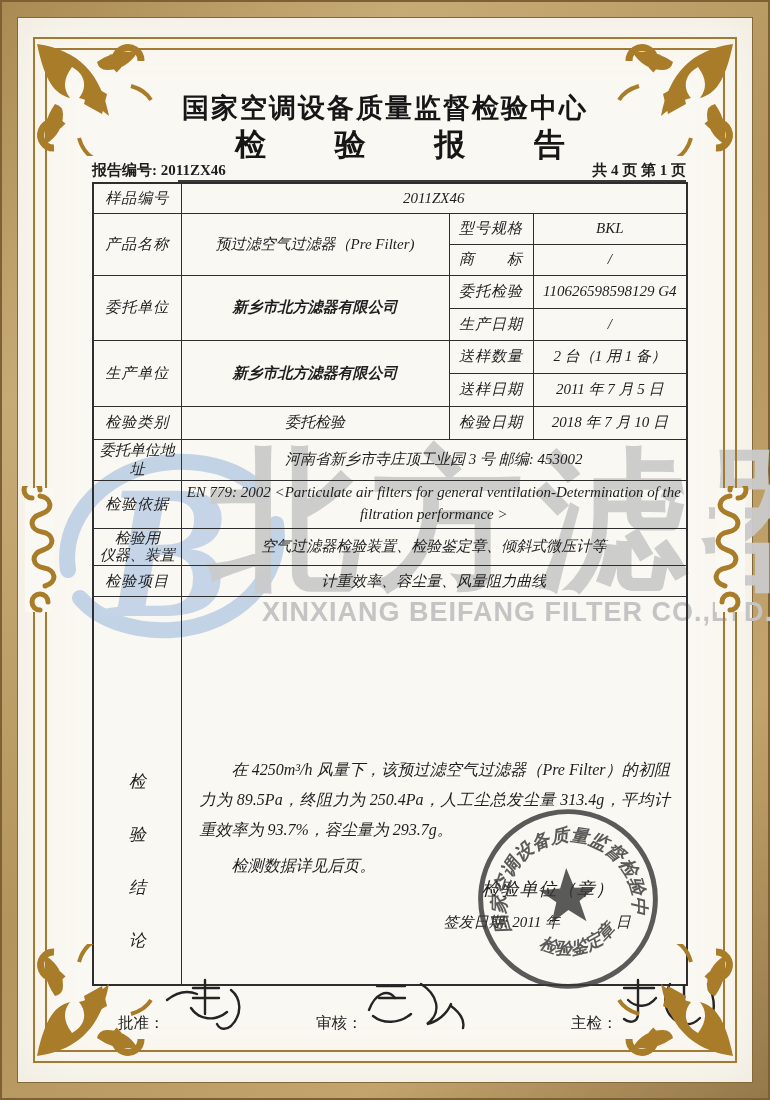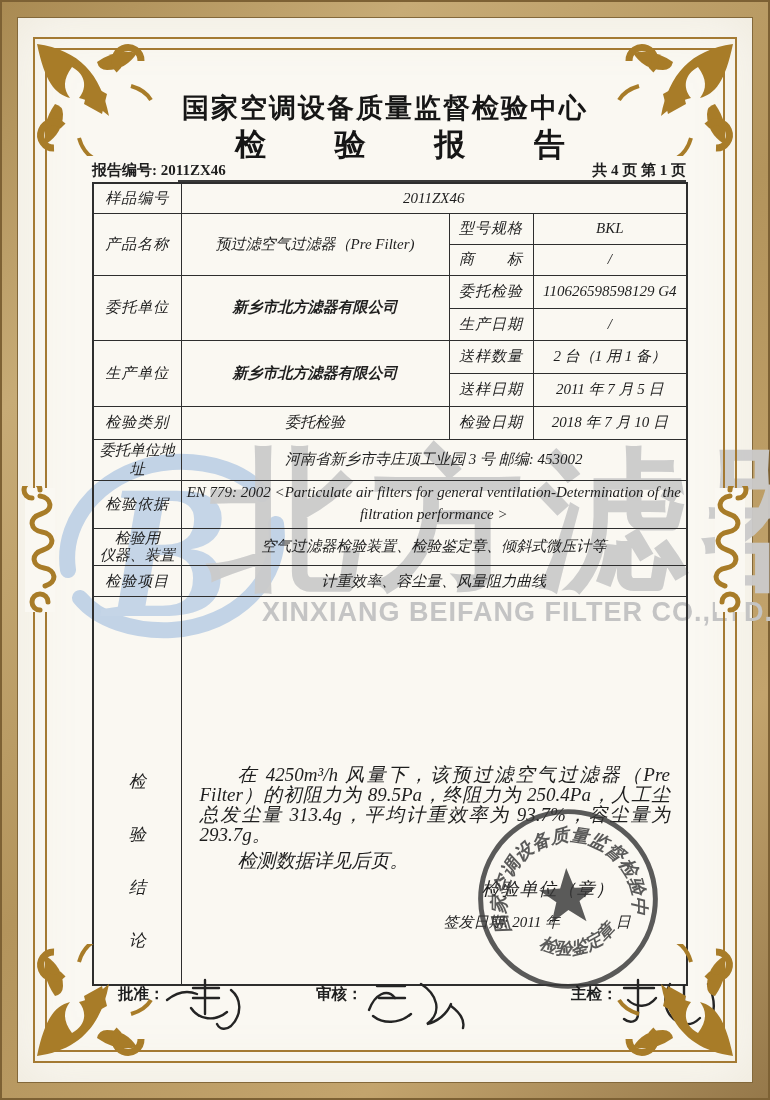--- a/index.html
+++ b/index.html
@@ -50,29 +50,29 @@
   table.rep{border:2px solid #2e2e2e;}
   td.lab{letter-spacing:1px;}
   td.vleft{text-align:left;padding-left:14px;}
   td.co{font-weight:600;}
   td.en{font-size:14px;line-height:1.45;padding:2px 8px;}
   .lab2{display:block;line-height:1.15;}
   
   td.concl-label{vertical-align:top;}
   .vstack{display:flex;flex-direction:column;align-items:center;gap:30px;padding-top:142px;font-size:17px;}
   td.concl{position:relative;vertical-align:top;padding:0;}
-  .concl-text{padding:56px 12px 0 14px;font-size:19px;line-height:20px;text-align:justify;}
+  .concl-text{padding:56px 12px 0 14px;font-size:16px;line-height:30px;text-align:justify;}
   .concl-text p{margin:0;text-indent:2em;}
   .concl-text p+p{margin-top:6px;}
   .issue-unit{position:absolute;left:300px;top:280px;font-size:18px;letter-spacing:1px;}
   .issue-date{position:absolute;left:262px;top:316px;font-size:15px;}
   .issue-date .day{margin-left:52px;}
   .stamp{position:absolute;left:292px;top:208px;width:188px;height:188px;opacity:.82;}
   
-  .sig{position:absolute;z-index:2;top:984px;font-size:15.5px;font-weight:700;display:flex;align-items:flex-start;}
+  .sig{position:absolute;z-index:2;top:984px;font-size:15.5px;font-weight:400;display:flex;align-items:flex-end;}
   .sig svg{margin-top:-8px;}
   .sig1{left:118px;}
   .sig2{left:316px;}
   .sig3{left:571px;}
 </style>
 </head>
 <body>
 
 <div class="frame-band"></div>
 <div class="paper"></div>

